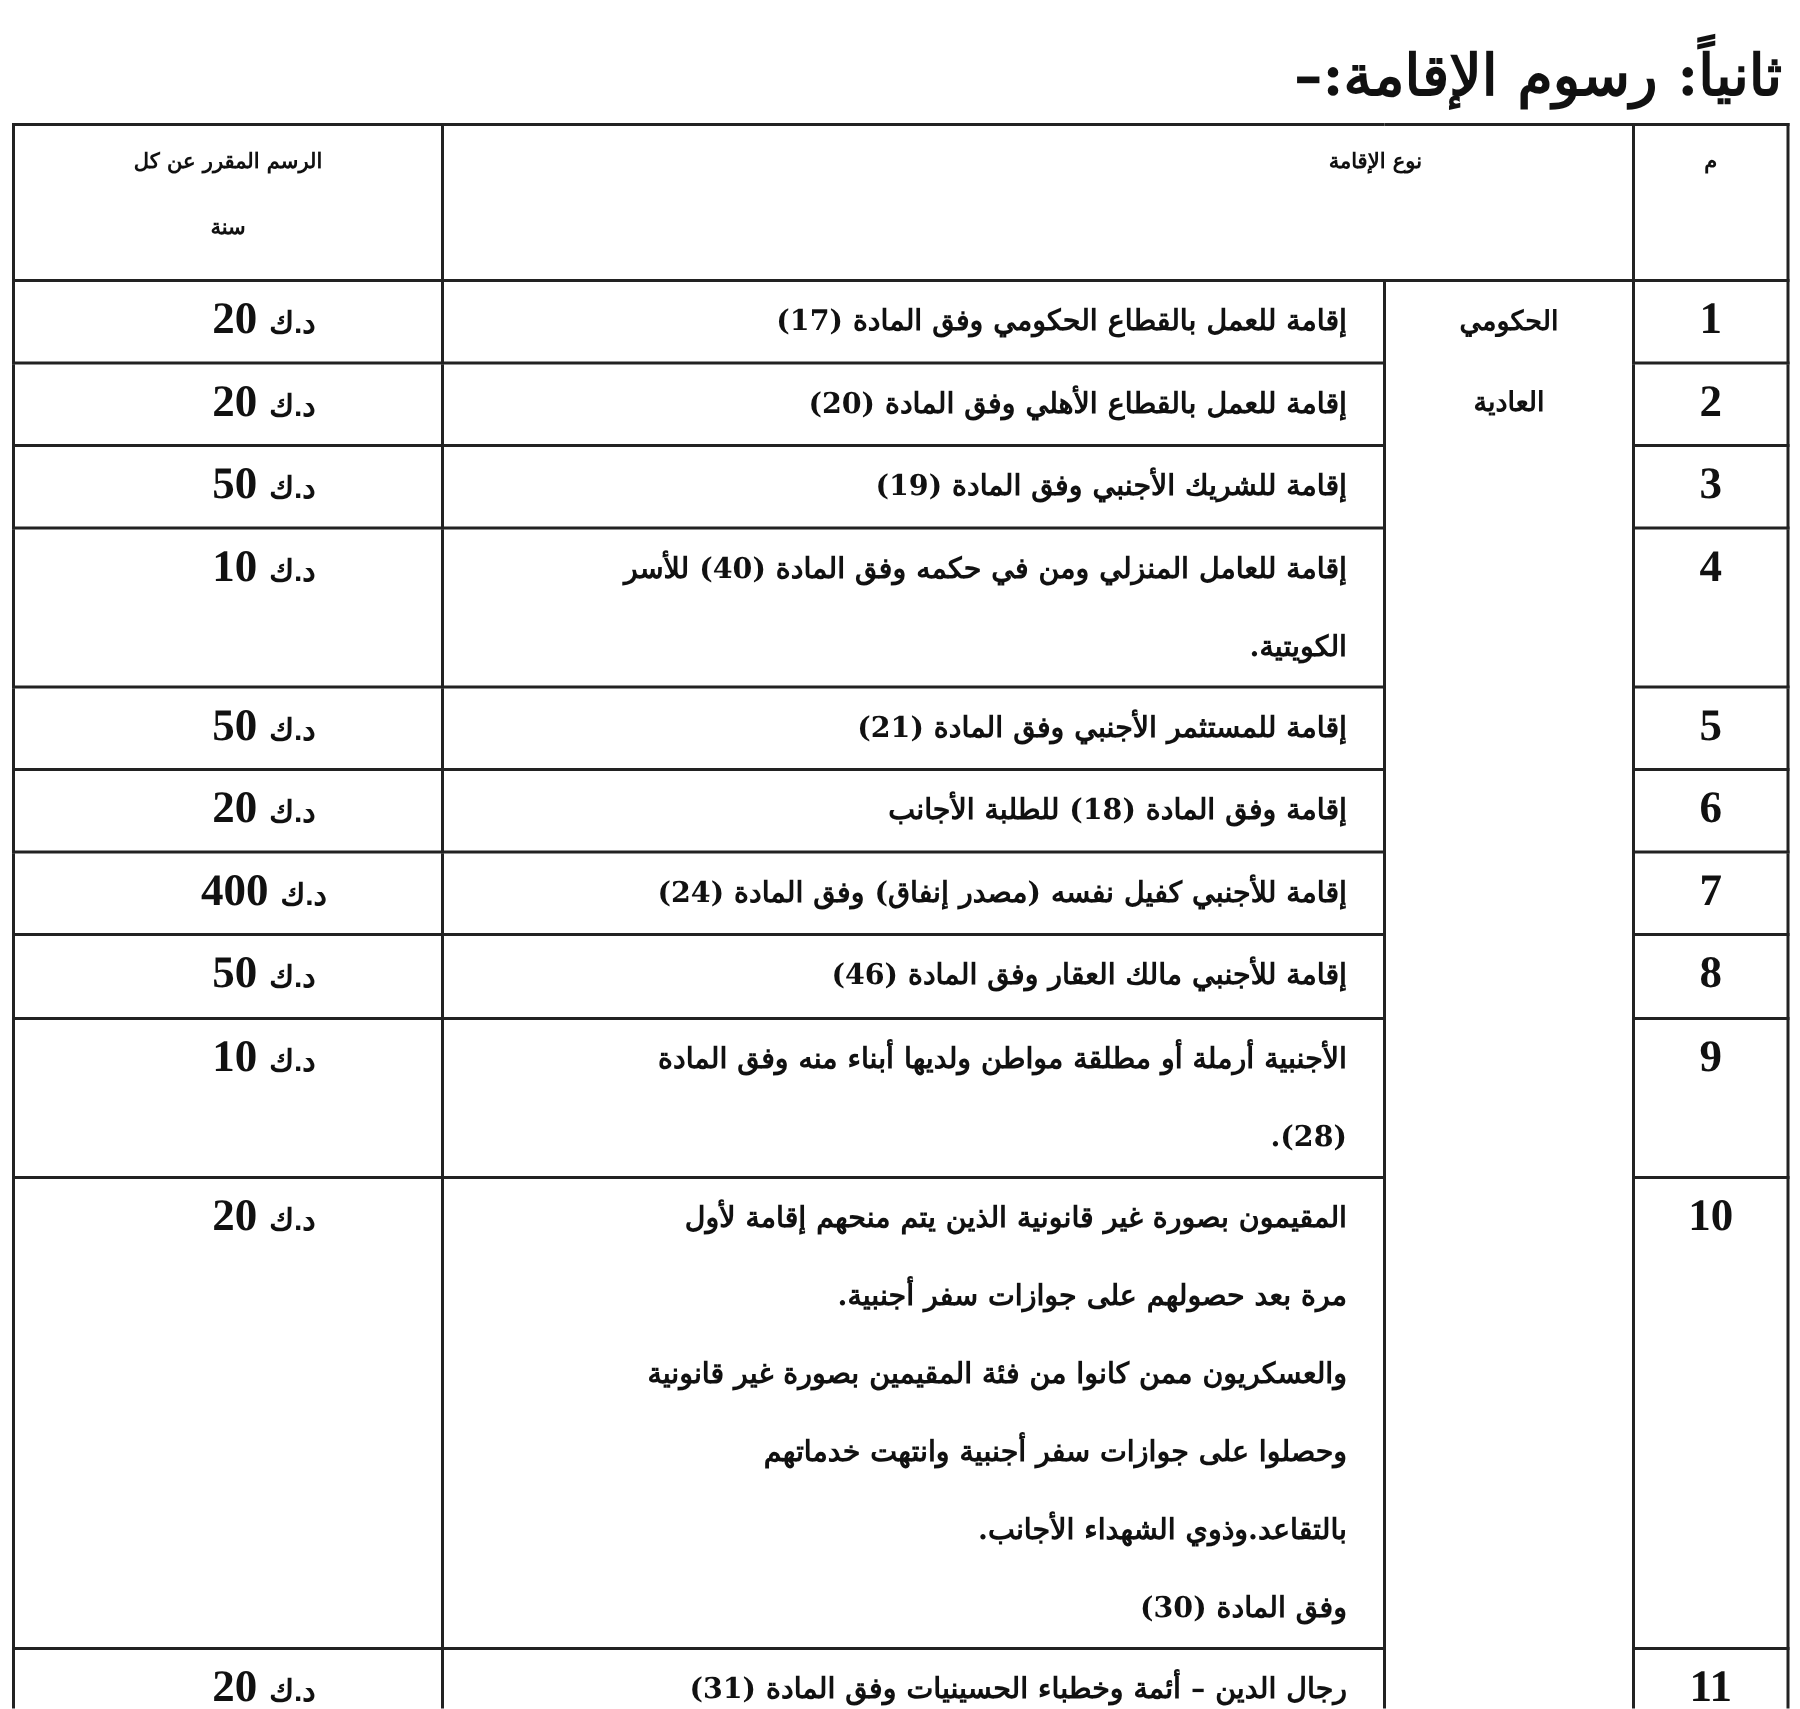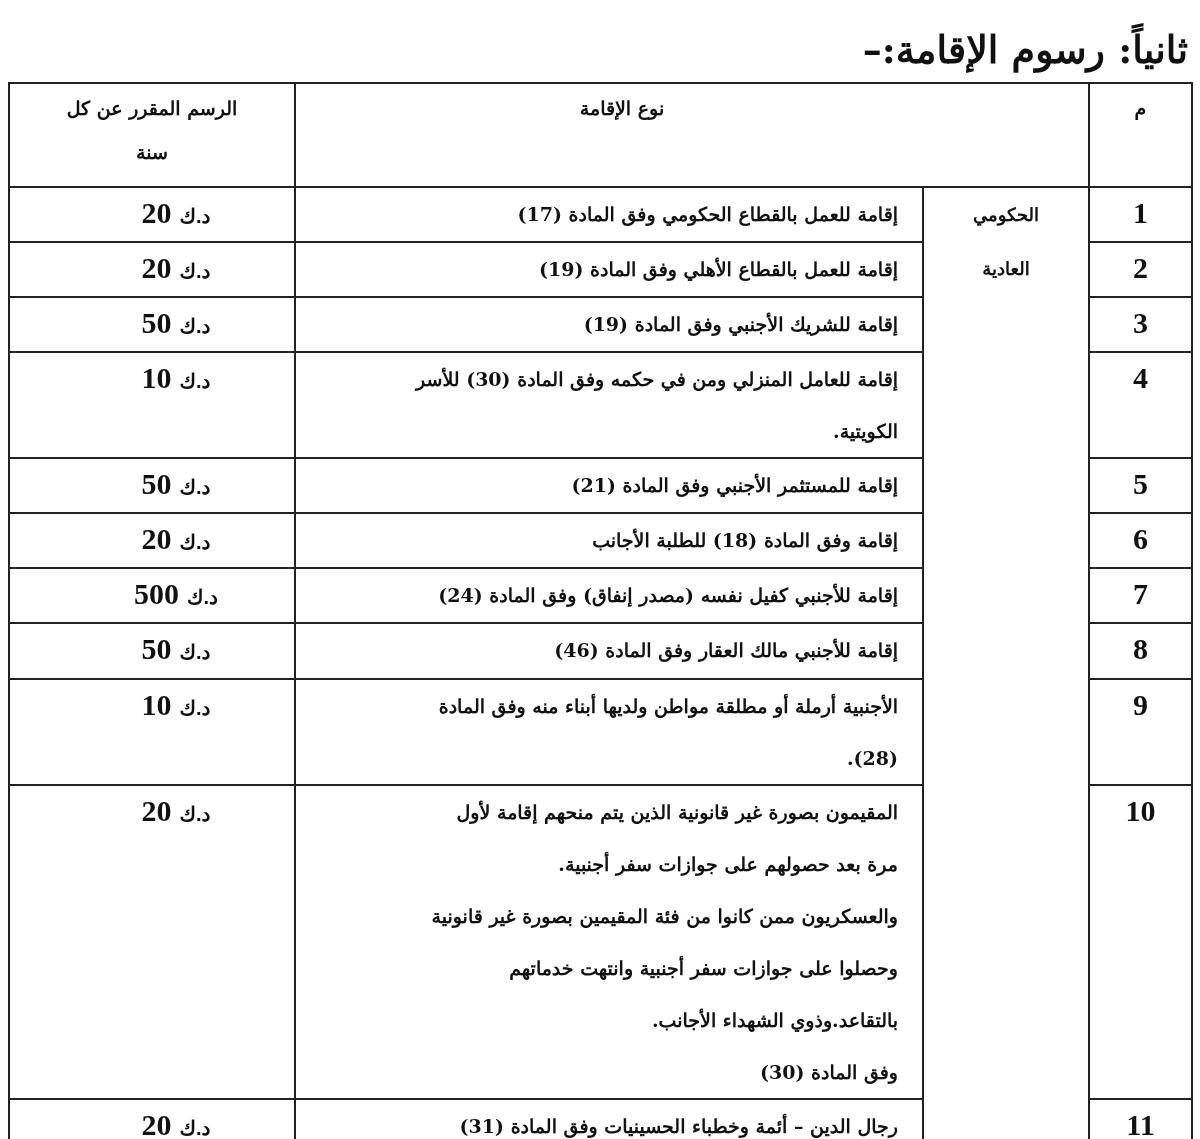--- a/index.html
+++ b/index.html
@@ -39,27 +39,27 @@
       padding: 0;
       vertical-align: top;
     }
     col.c-idx { width: 103px; }
     col.c-cat { width: 166px; }
     col.c-desc { width: 628px; }
     col.c-fee { width: 286px; }
 
     th {
       font-weight: bold;
-      font-size: 19px;
+      font-size: 14px;
       text-align: center;
       line-height: 44px;
       padding-top: 2px !important;
     }
     th.h-desc {
-      text-align: center;
+      text-align: right;
     }
     th.h-desc span {
       display: inline-block;
       padding-right: 140px;
     }
     tr.header-row { height: 104px; }
 
     td.idx {
       text-align: center;
       font-family: "Liberation Serif", serif;
@@ -156,41 +156,41 @@
         <span class="line">إقامة للعمل بالقطاع الحكومي وفق المادة (17)</span>
       </td>
       <td class="fee">
         <span class="fee-inner"><span class="fee-num">20</span><span class="fee-cur">د.ك</span></span>
       </td>
     </tr>
 
     <tr class="r2">
       <td class="idx">2</td>
       <td class="desc">
-        <span class="line">إقامة للعمل بالقطاع الأهلي وفق المادة (19)</span>
+        <span class="line">إقامة للعمل بالقطاع الأهلي وفق المادة (20)</span>
       </td>
       <td class="fee">
         <span class="fee-inner"><span class="fee-num">20</span><span class="fee-cur">د.ك</span></span>
       </td>
     </tr>
 
     <tr class="r3">
       <td class="idx">3</td>
       <td class="desc">
         <span class="line">إقامة للشريك الأجنبي وفق المادة (19)</span>
       </td>
       <td class="fee">
         <span class="fee-inner"><span class="fee-num">50</span><span class="fee-cur">د.ك</span></span>
       </td>
     </tr>
 
     <tr class="r4">
       <td class="idx">4</td>
       <td class="desc">
-        <span class="line">إقامة للعامل المنزلي ومن في حكمه وفق المادة (30) للأسر</span>
+        <span class="line">إقامة للعامل المنزلي ومن في حكمه وفق المادة (40) للأسر</span>
         <span class="line">الكويتية.</span>
       </td>
       <td class="fee">
         <span class="fee-inner"><span class="fee-num">10</span><span class="fee-cur">د.ك</span></span>
       </td>
     </tr>
 
     <tr class="r5">
       <td class="idx">5</td>
       <td class="desc">
@@ -210,21 +210,21 @@
         <span class="fee-inner"><span class="fee-num">20</span><span class="fee-cur">د.ك</span></span>
       </td>
     </tr>
 
     <tr class="r7">
       <td class="idx">7</td>
       <td class="desc">
         <span class="line">إقامة للأجنبي كفيل نفسه (مصدر إنفاق) وفق المادة (24)</span>
       </td>
       <td class="fee">
-        <span class="fee-inner"><span class="fee-num">500</span><span class="fee-cur">د.ك</span></span>
+        <span class="fee-inner"><span class="fee-num">400</span><span class="fee-cur">د.ك</span></span>
       </td>
     </tr>
 
     <tr class="r8">
       <td class="idx">8</td>
       <td class="desc">
         <span class="line">إقامة للأجنبي مالك العقار وفق المادة (46)</span>
       </td>
       <td class="fee">
         <span class="fee-inner"><span class="fee-num">50</span><span class="fee-cur">د.ك</span></span>

